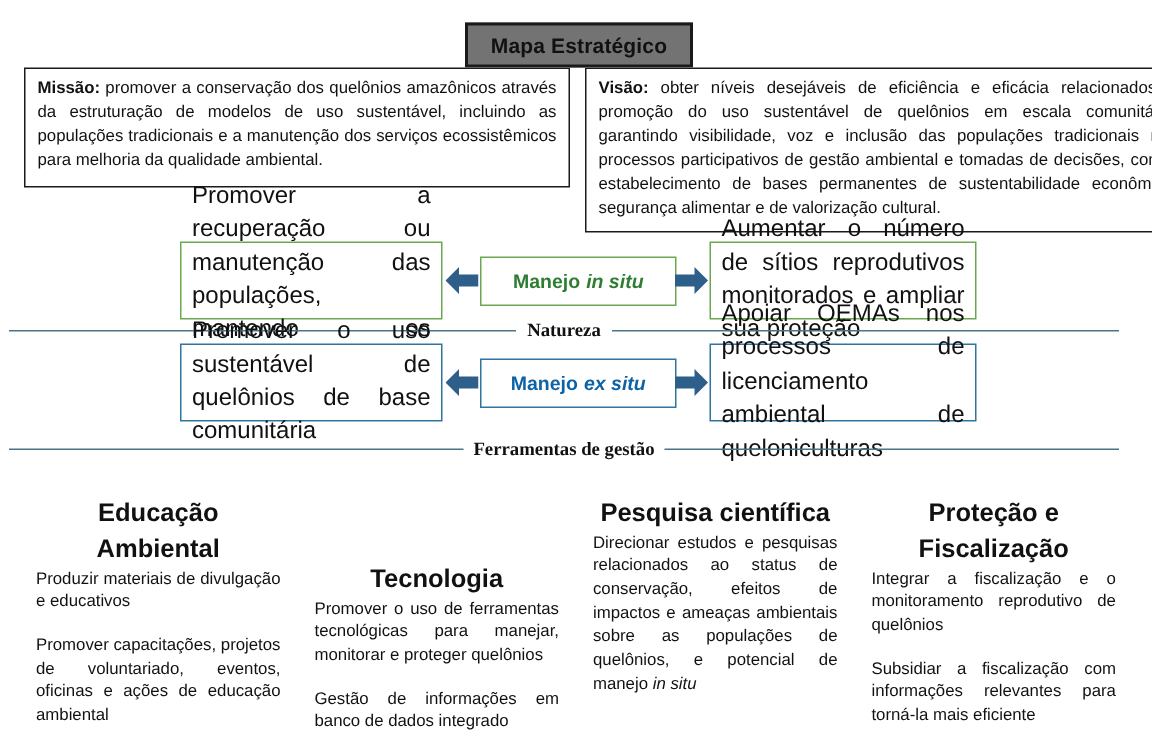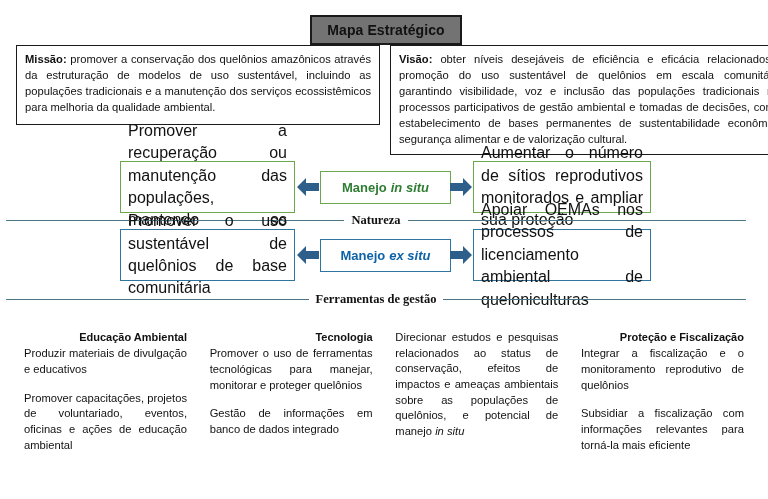--- a/index.html
+++ b/index.html
@@ -163,23 +163,23 @@
   .card {
     box-sizing: border-box;
     width: 175px;
     min-height: 124px;
     background: #ffffff;
     padding: 4px 6px 6px 6px;
     font-size: 11.2px;
     line-height: 1.4;
   }
   .card-title {
-    text-align: right;
-    font-weight: bold;
-    font-size: 11px;
+    text-align: center;
+    font-weight: bold;
+    font-size: 17px;
     margin-bottom: 1px;
   }
   .card-para {
     text-align: justify;
     text-justify: inter-word;
   }
   .card-para + .card-para { margin-top: 13px; }
   .card-para .ital { font-style: italic; }
 </style>
 </head>
@@ -264,26 +264,27 @@
     <span class="divider-label">Ferramentas de gestão</span>
     <span class="rule" style="border-top-color: rgb(74, 117, 133);"></span>
   </div>
 
   <div class="cards" id="cards-container">
       <div class="card" style="border-color: rgb(211, 184, 218);">
         <div class="card-title">Educação Ambiental</div>
         <div class="card-para">Produzir materiais de divulgação e educativos</div>
         <div class="card-para">Promover capacitações, projetos de voluntariado, eventos, oficinas e ações de educação ambiental</div>
       </div>
-      <div class="card" style="border-color: rgb(232, 200, 74);">
+      <div class="card" style="border-color: rgb(232, 200, 74); margin-top: 44px;">
         <div class="card-title">Tecnologia</div>
         <div class="card-para">Promover o uso de ferramentas tecnológicas para manejar, monitorar e proteger quelônios</div>
         <div class="card-para">Gestão de informações em banco de dados integrado</div>
       </div>
       <div class="card" style="border-color: rgb(232, 200, 74);">
+        <div class="card-title">Pesquisa científica</div>
         <div class="card-para">Direcionar estudos e pesquisas relacionados ao status de conservação, efeitos de impactos e ameaças ambientais sobre as populações de quelônios, e potencial de manejo <span class="ital">in situ</span></div>
       </div>
       <div class="card" style="border-color: rgb(204, 34, 34);">
         <div class="card-title">Proteção e Fiscalização</div>
         <div class="card-para">Integrar a fiscalização e o monitoramento reprodutivo de quelônios</div>
         <div class="card-para">Subsidiar a fiscalização com informações relevantes para torná-la mais eficiente</div>
       </div>
     </div>
 
 </div>

